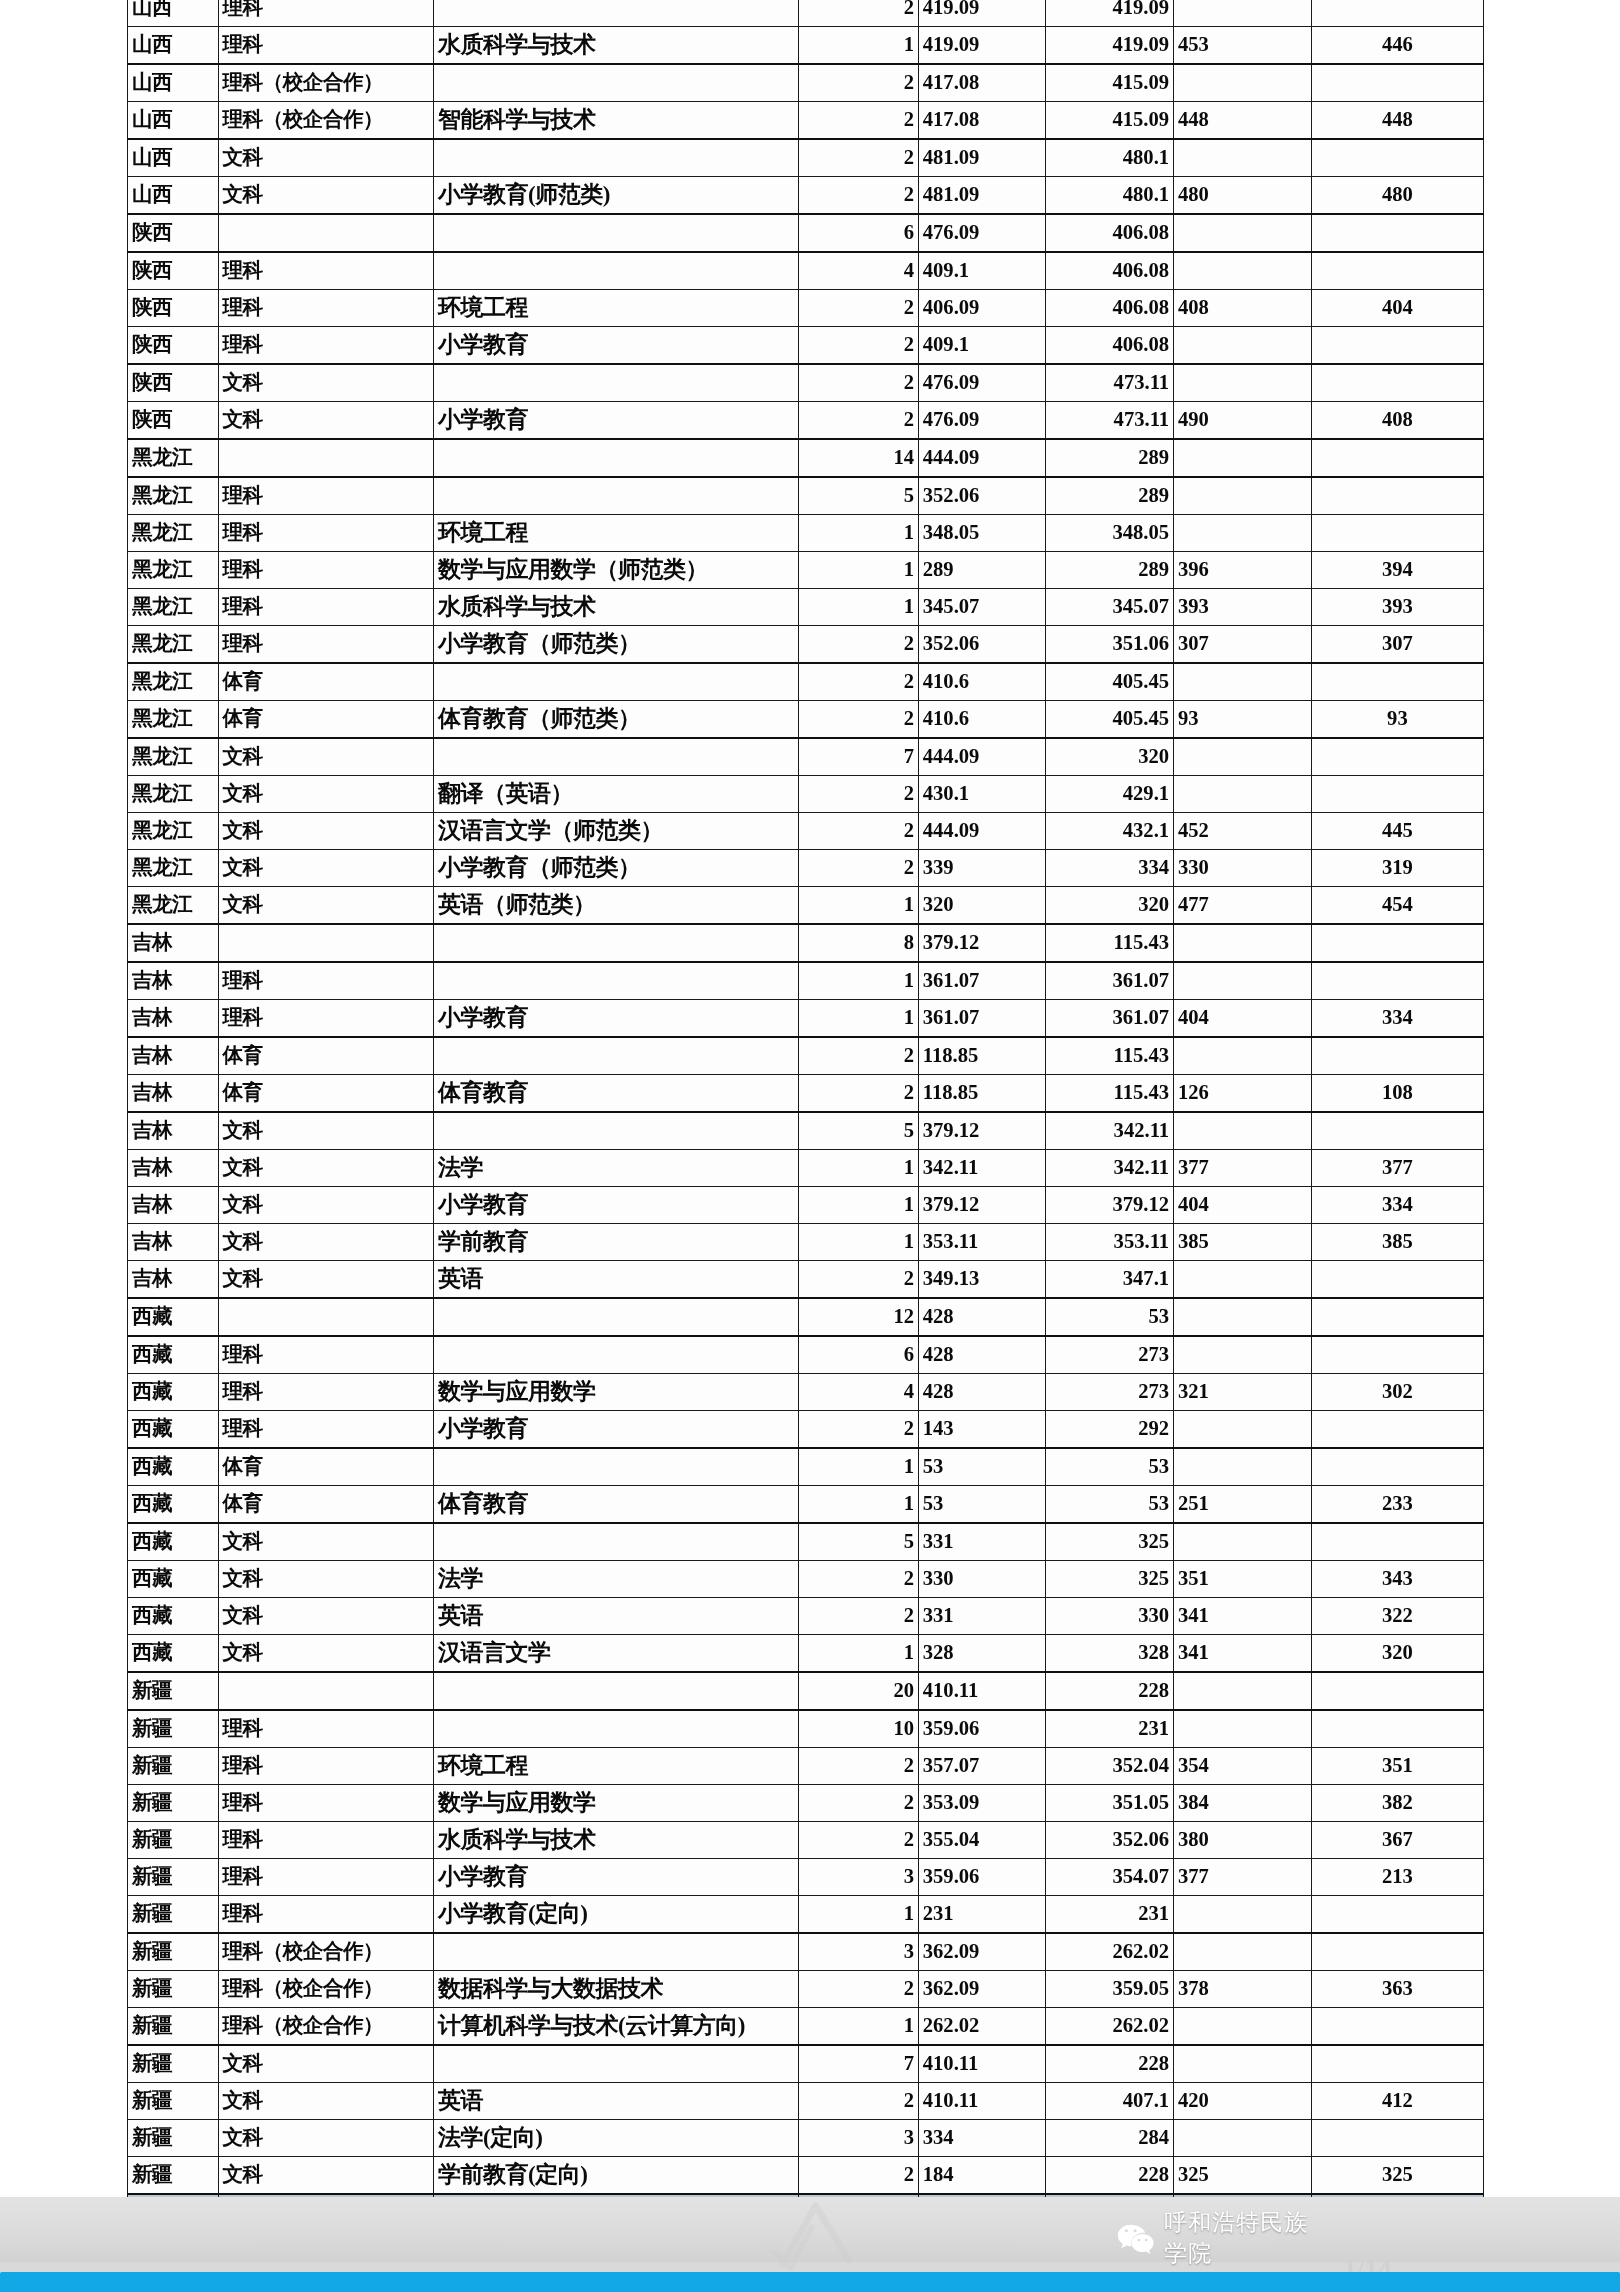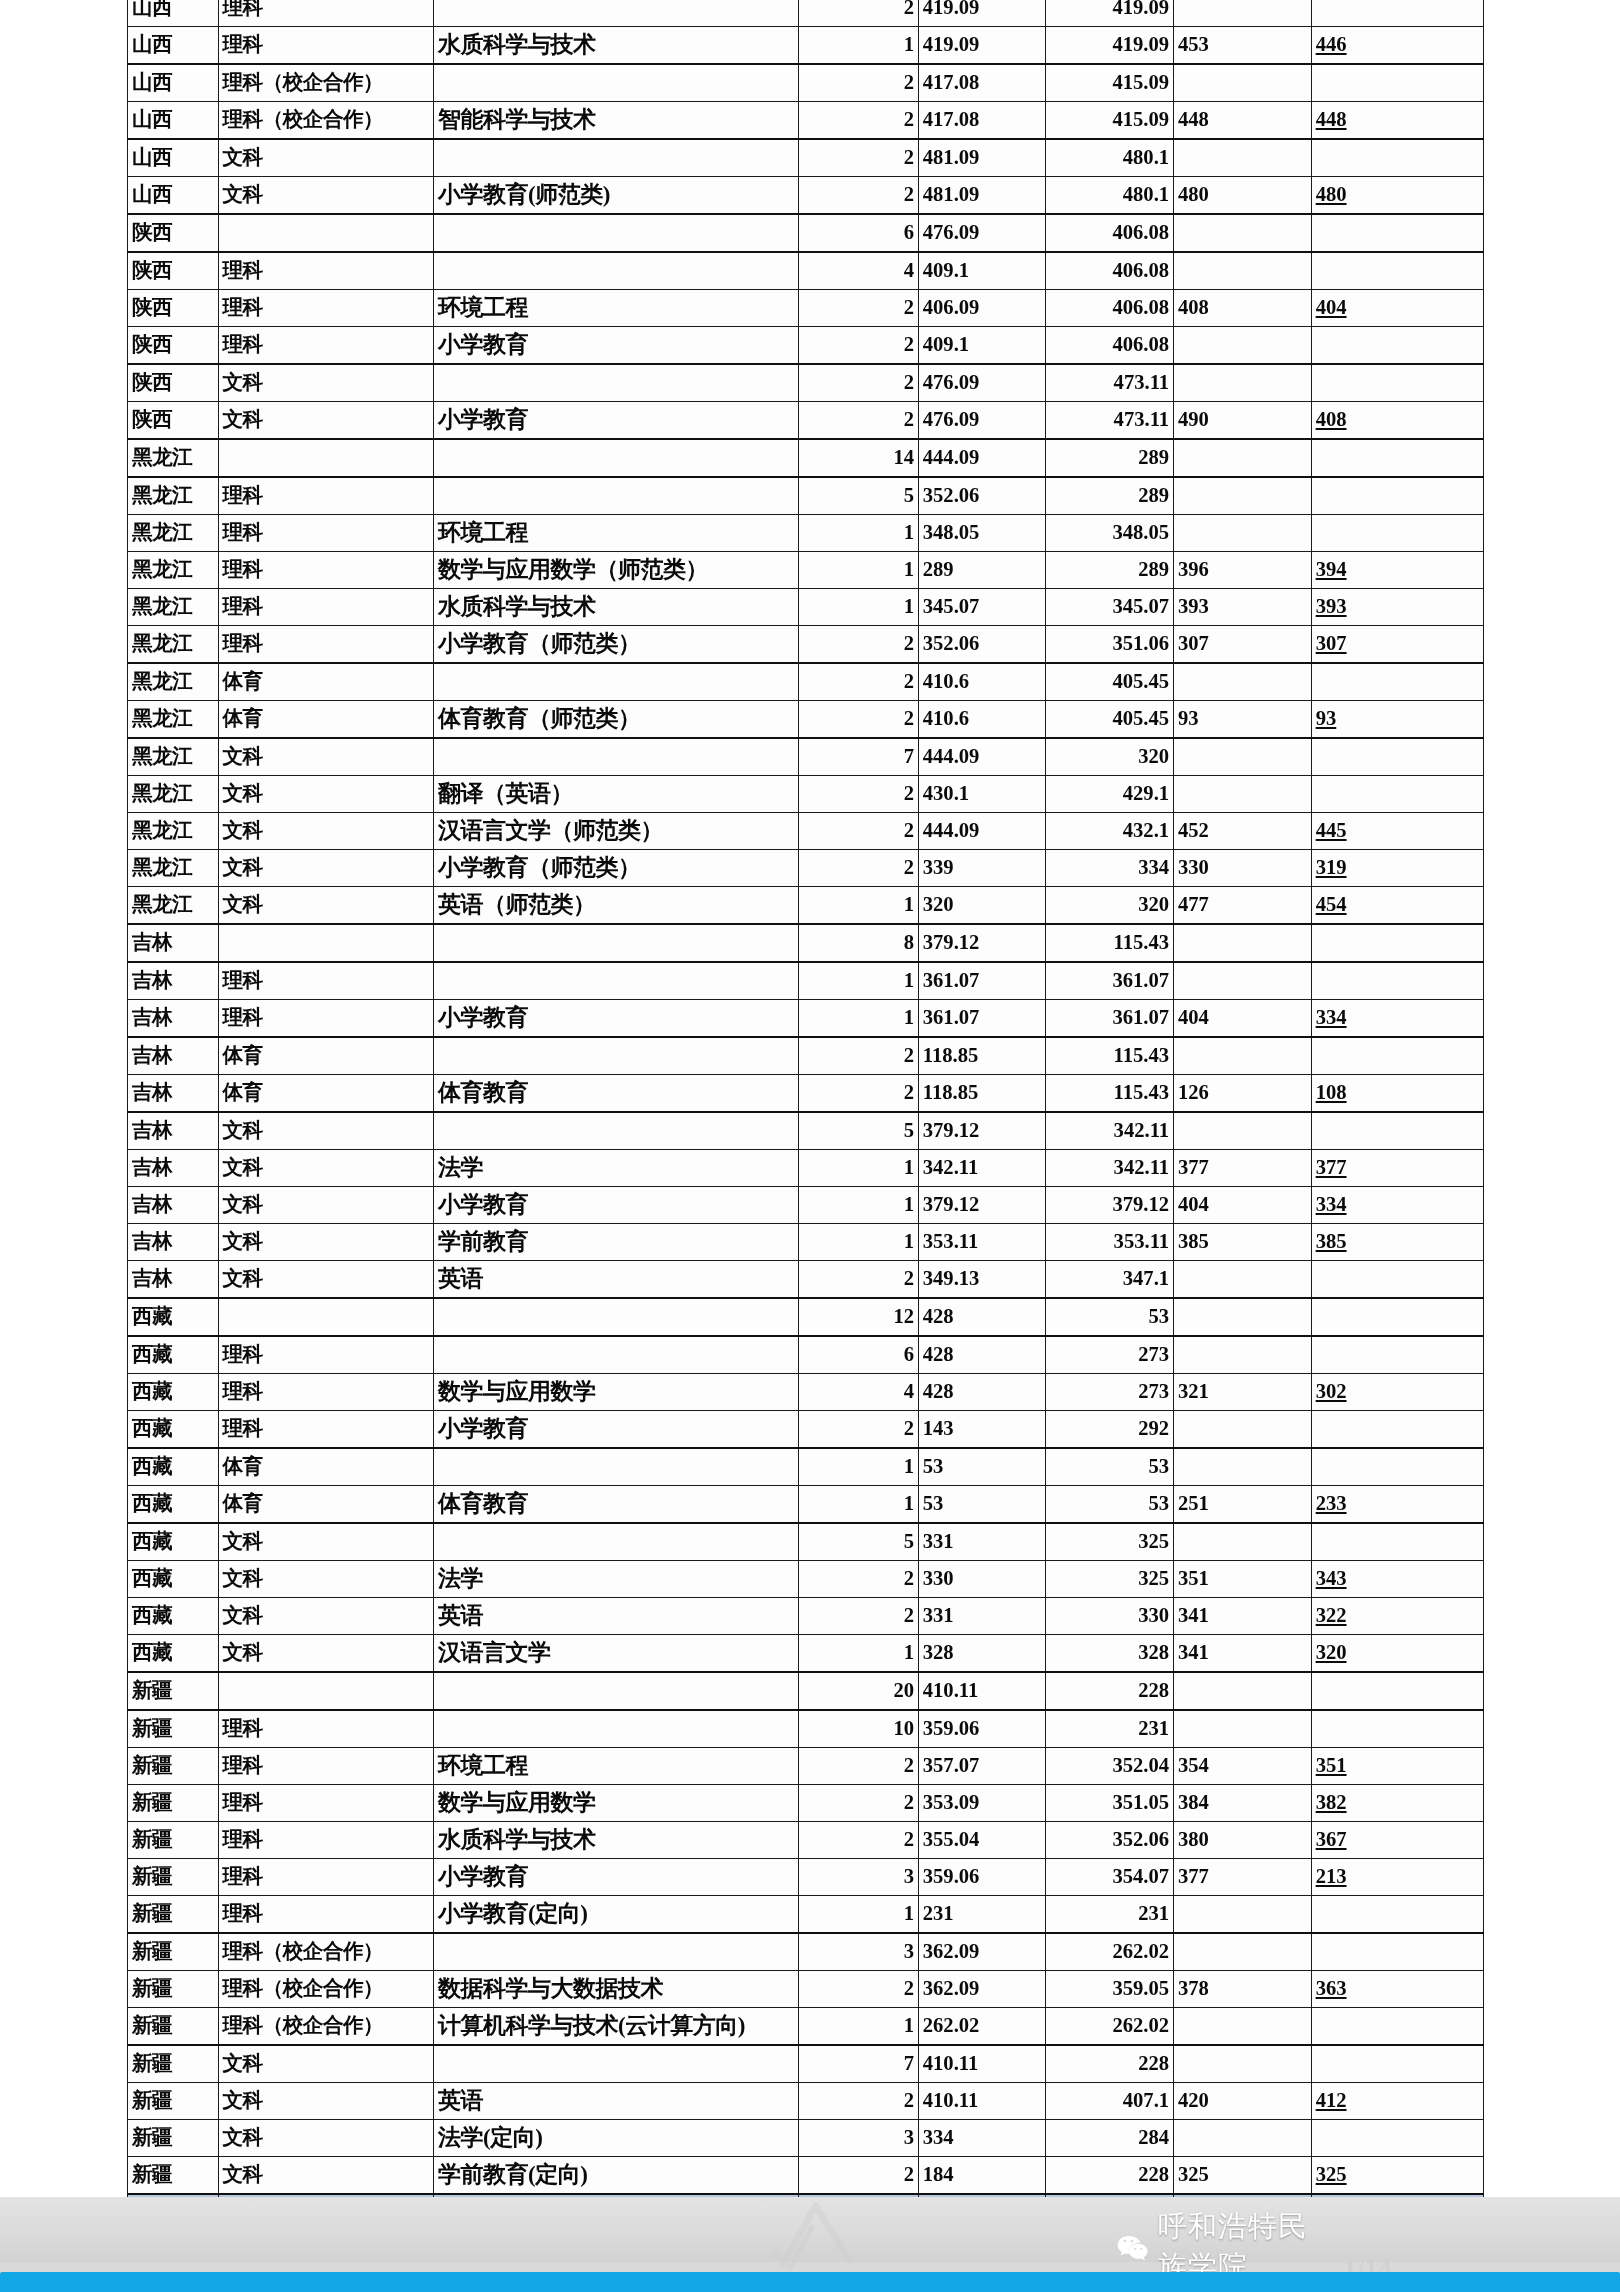--- a/index.html
+++ b/index.html
@@ -52,21 +52,21 @@
   col.c-line1{width:108px;}
   col.c-line2{width:135px;}
 
   td.prov{text-align:left;letter-spacing:-0.5px;}
   td.cat{text-align:left;letter-spacing:-0.5px;}
   td.major{text-align:left;letter-spacing:-0.5px;font-size:23px;}
   td.num{text-align:right;padding-right:2.9px;}
   td.max{text-align:left;padding-left:3.9px;}
   td.min{text-align:right;padding-right:2.9px;}
   td.l1{text-align:left;padding-left:3.9px;}
-  td.l2{text-align:left;padding-right:3.9px;text-decoration:underline;}
+  td.l2{text-align:center;padding-right:3.9px;}
 
   
   tr.group > td{border-top:2.9px solid #101010;}
   tr.group-end > td{border-bottom:2.9px solid #101010;}
 
   tr.total > td{
     background:#b8c8dc;
     border-top:2.9px solid #101010;
     border-bottom:2.9px solid #101010;
   }
@@ -87,21 +87,21 @@
   }
   .watermark-arrow{
     position:absolute;left:755px;top:2188px;
     width:137px;height:90px;opacity:.45;
   }
   .wechat-brand{
     position:absolute;left:1117px;top:2207px;
     display:flex;align-items:center;gap:9.8px;
     color:#ffffff;
     font-family:"Liberation Serif","DejaVu Serif",serif;
-    font-size:29px;
+    font-size:23px;
     text-shadow:0 1px 2px rgba(90,90,90,.55);
     letter-spacing:1px;
   }
   .wechat-icon{width:45px;height:37px;}
   .wm-number{
     position:absolute;left:1343px;top:2254px;
     color:#cfcfcf;font-size:27.4px;opacity:.75;
     font-family:"Liberation Serif","DejaVu Serif",serif;
     font-weight:bold;
   }

